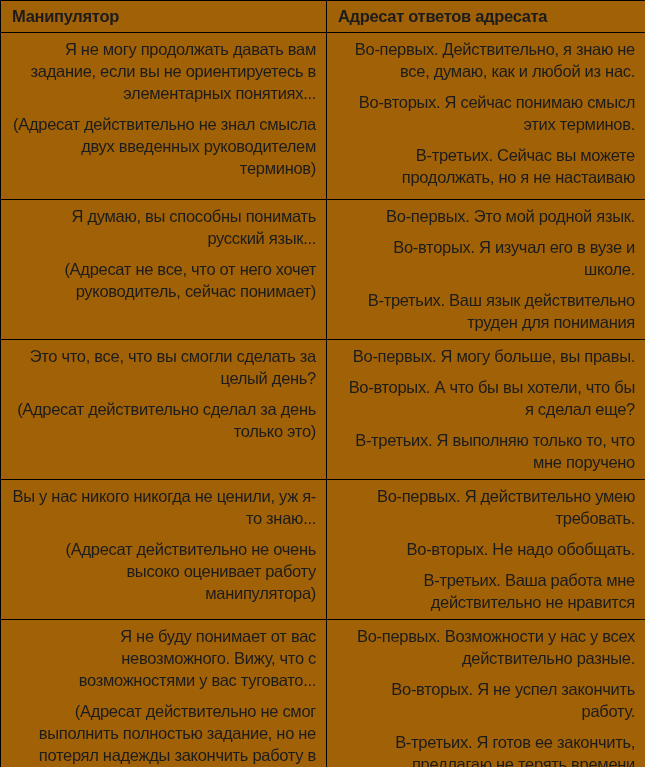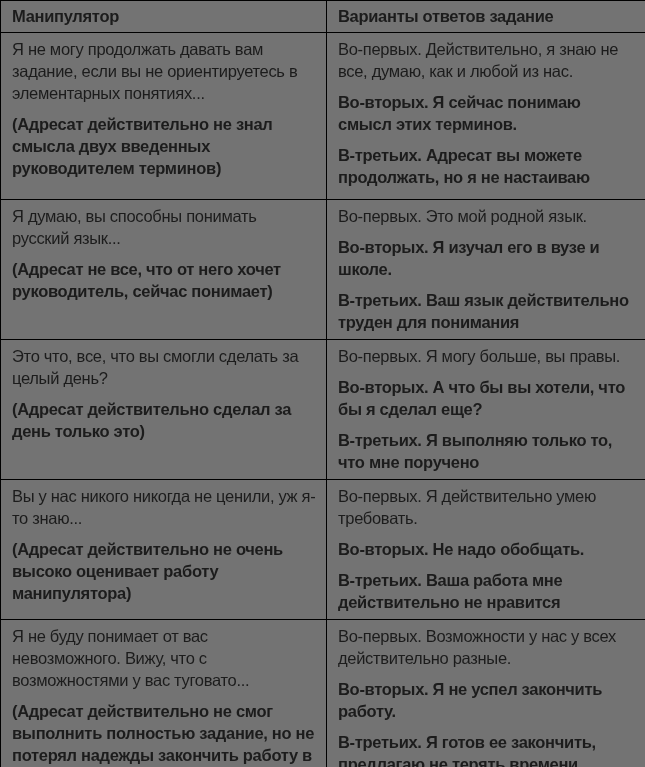--- a/index.html
+++ b/index.html
@@ -3,21 +3,21 @@
 <meta charset="utf-8">
 <style>
   html, body {
     margin: 0;
     padding: 0;
     background: #ffffff;
   }
   .page {
     width: 645px;
     height: 767px;
-    background: #737373;
+    background: #a16207;
     box-sizing: border-box;
     font-family: "Liberation Sans", sans-serif;
     color: #1c1c1c;
   }
   table.dialog-table {
     width: 645px;
     height: 767px;
     border-collapse: collapse;
     table-layout: fixed;
   }
@@ -35,57 +35,57 @@
     letter-spacing: -0.3px;
     font-weight: 400;
   }
   table.dialog-table th {
     font-weight: 700;
     padding-top: 4px;
     padding-bottom: 4px;
   }
   table.dialog-table p {
     margin: 0;
+    text-align: right;
   }
   table.dialog-table p + p {
     margin-top: 9px;
-    font-weight: bold;
   }
   tr.row-header { height: 32px; }
   tr.row-1 { height: 167px; }
   tr.row-2 { height: 123px; }
   tr.row-3 { height: 133px; }
   tr.row-4 { height: 135px; margin-top: 17px; }
   tr.row-5 { height: 175px; }
 </style>
 </head>
 <body>
 
 <div class="page">
   <table class="dialog-table">
     <colgroup>
       <col class="col-left">
       <col class="col-right">
     </colgroup>
     <thead>
       <tr class="row-header">
         <th>Манипулятор</th>
-        <th>Варианты ответов задание</th>
+        <th>Адресат ответов адресата</th>
       </tr>
     </thead>
     <tbody>
       <tr class="row-1">
         <td>
           <p>Я не могу продолжать давать вам задание, если вы не ориентируетесь в элементарных понятиях...</p>
           <p>(Адресат действительно не знал смысла двух введенных руководителем терминов)</p>
         </td>
         <td>
           <p>Во-первых. Действительно, я знаю не все, думаю, как и любой из нас.</p>
           <p>Во-вторых. Я сейчас понимаю смысл этих терминов.</p>
-          <p>В-третьих. Адресат вы можете продолжать, но я не настаиваю</p>
+          <p>В-третьих. Сейчас вы можете продолжать, но я не настаиваю</p>
         </td>
       </tr>
       <tr class="row-2">
         <td>
           <p>Я думаю, вы способны понимать русский язык...</p>
           <p>(Адресат не все, что от него хочет руководитель, сейчас понимает)</p>
         </td>
         <td>
           <p>Во-первых. Это мой родной язык.</p>
           <p>Во-вторых. Я изучал его в вузе и школе.</p>

